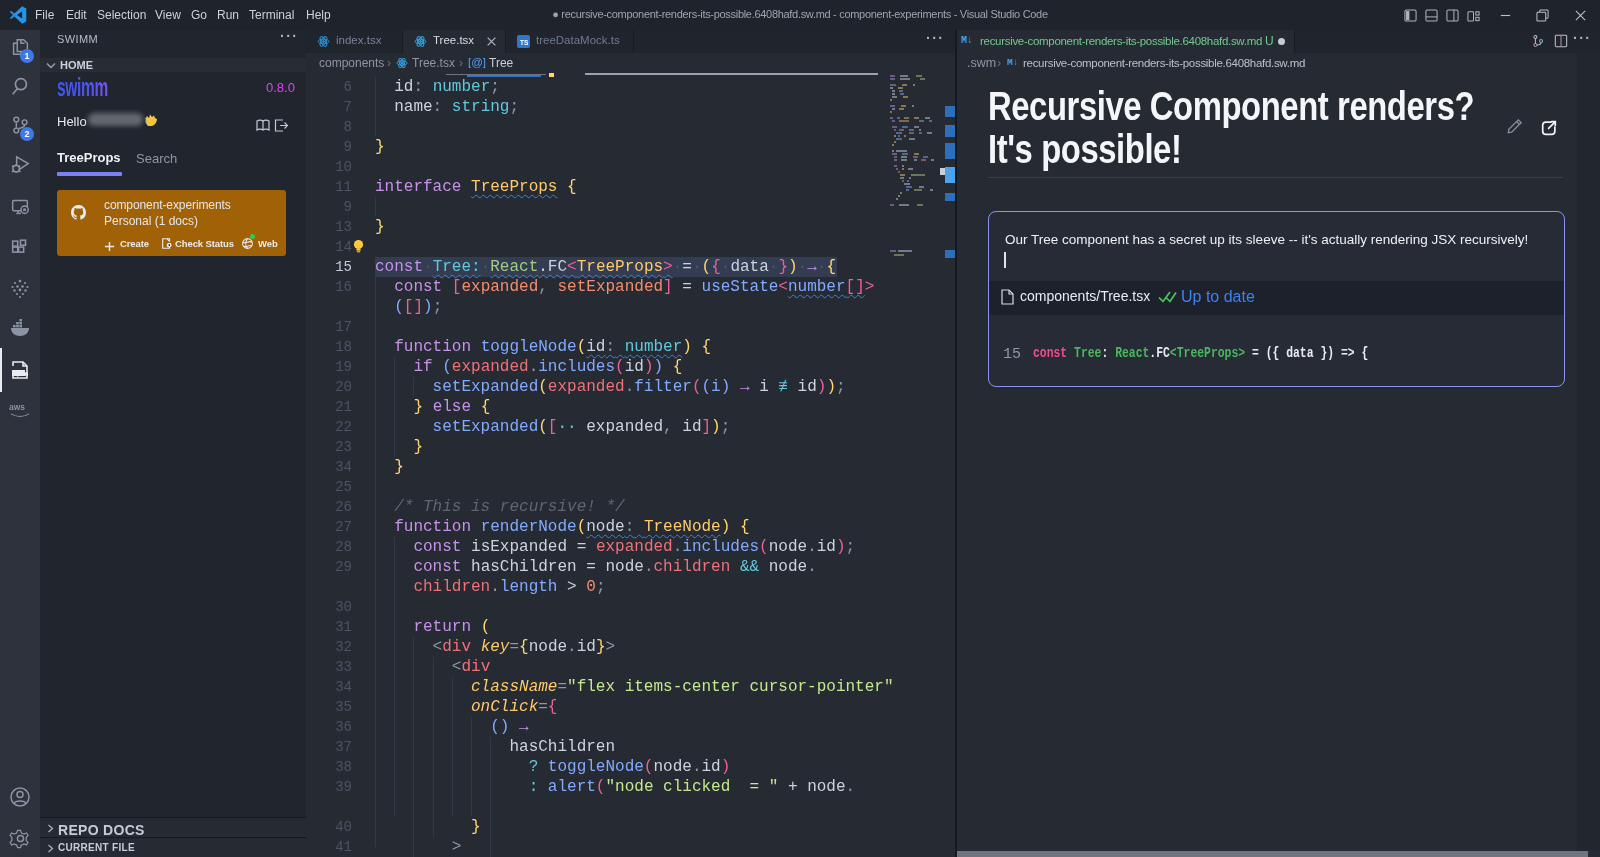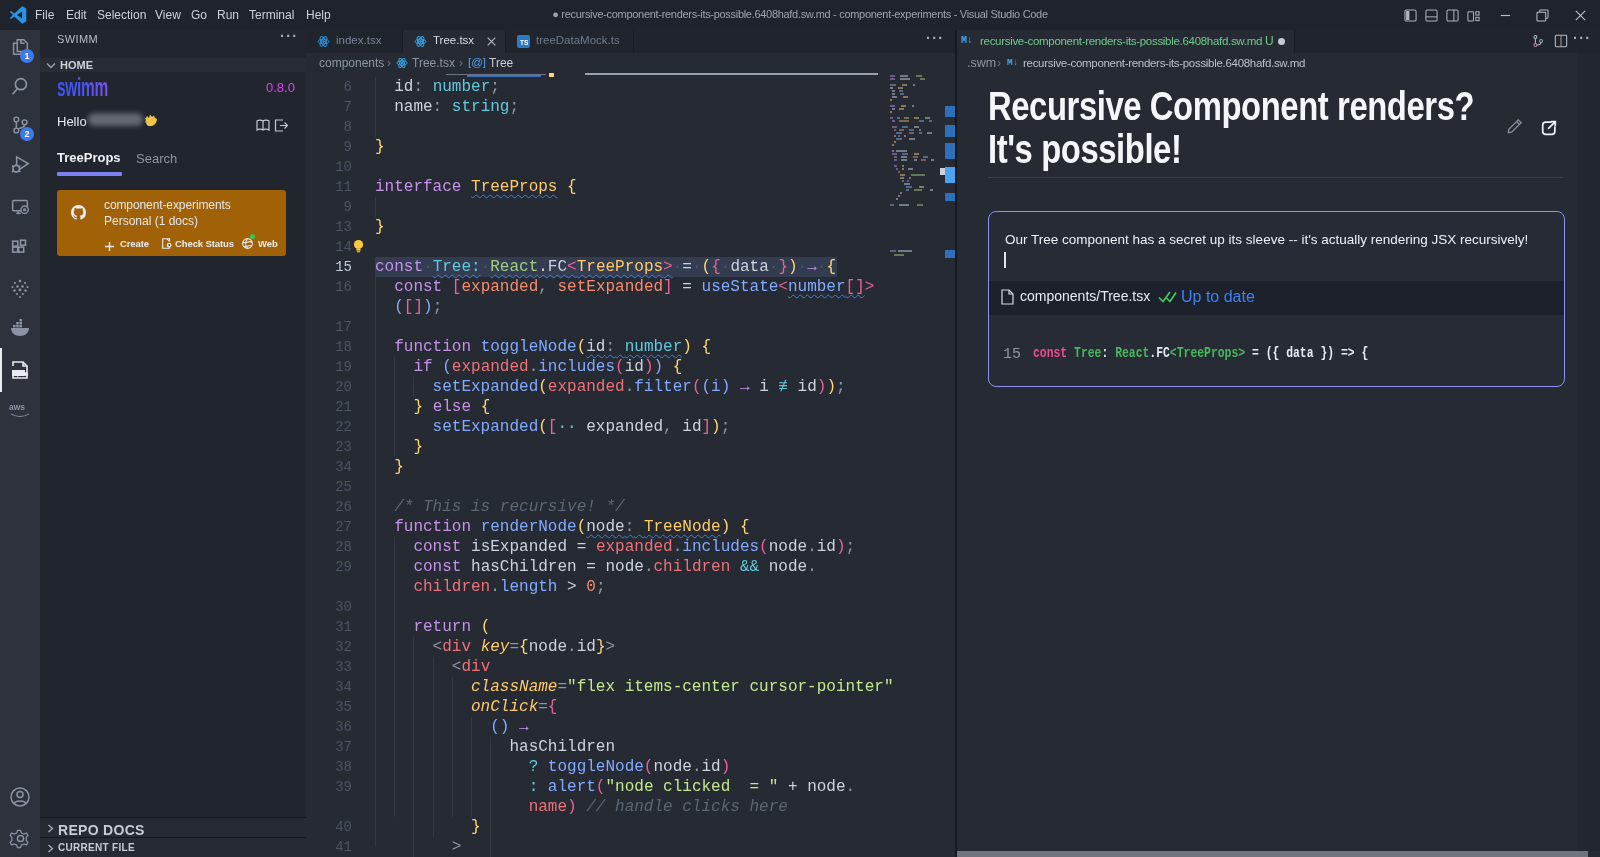--- a/index.html
+++ b/index.html
@@ -422,21 +422,20 @@
     <div class="ln" style="top:624px">35</div>
     <div class="cl" style="top:624px">          <span class="ty it">onClick</span><span class="gr">=</span><span class="pk">{</span></div>
     <div class="ln" style="top:644px">36</div>
     <div class="cl" style="top:644px">            <span class="fn">()</span> <span class="kw">→</span></div>
     <div class="ln" style="top:664px">37</div>
     <div class="cl" style="top:664px">              <span class="wh">hasChildren</span></div>
     <div class="ln" style="top:684px">38</div>
     <div class="cl" style="top:684px">                <span class="te">?</span> <span class="fn">toggleNode</span><span class="pk">(</span><span class="wh">node</span><span class="gr">.</span><span class="wh">id</span><span class="pk">)</span></div>
     <div class="ln" style="top:704px">39</div>
     <div class="cl" style="top:704px">                <span class="te">:</span> <span class="fn">alert</span><span class="pk">(</span><span class="st">"node clicked  = "</span> <span class="wh">+</span> <span class="wh">node</span><span class="gr">.</span></div>
-    <div class="cl" style="top:724px">                <span class="pr">name</span><span class="pk">)</span> <span class="cm">// handle clicks here</span></div>
     <div class="ln" style="top:744px">40</div>
     <div class="cl" style="top:744px">          <span class="gd">}</span></div>
     <div class="ln" style="top:764px">41</div>
     <div class="cl" style="top:764px">        <span class="gr">&gt;</span></div>
 
     <div id="minimap">
       <div class="mm" style="left:1px;top:2px;width:5px;background:#9a7fc0;opacity:.6"></div>
       <div class="mm" style="left:11px;top:2px;width:8px;background:#a8b2c2;opacity:.6"></div>
       <div class="mm" style="left:27px;top:2px;width:6px;background:#93ad70;opacity:.6"></div>
       <div class="mm" style="left:1px;top:5px;width:5px;background:#9a7fc0;opacity:.6"></div>

